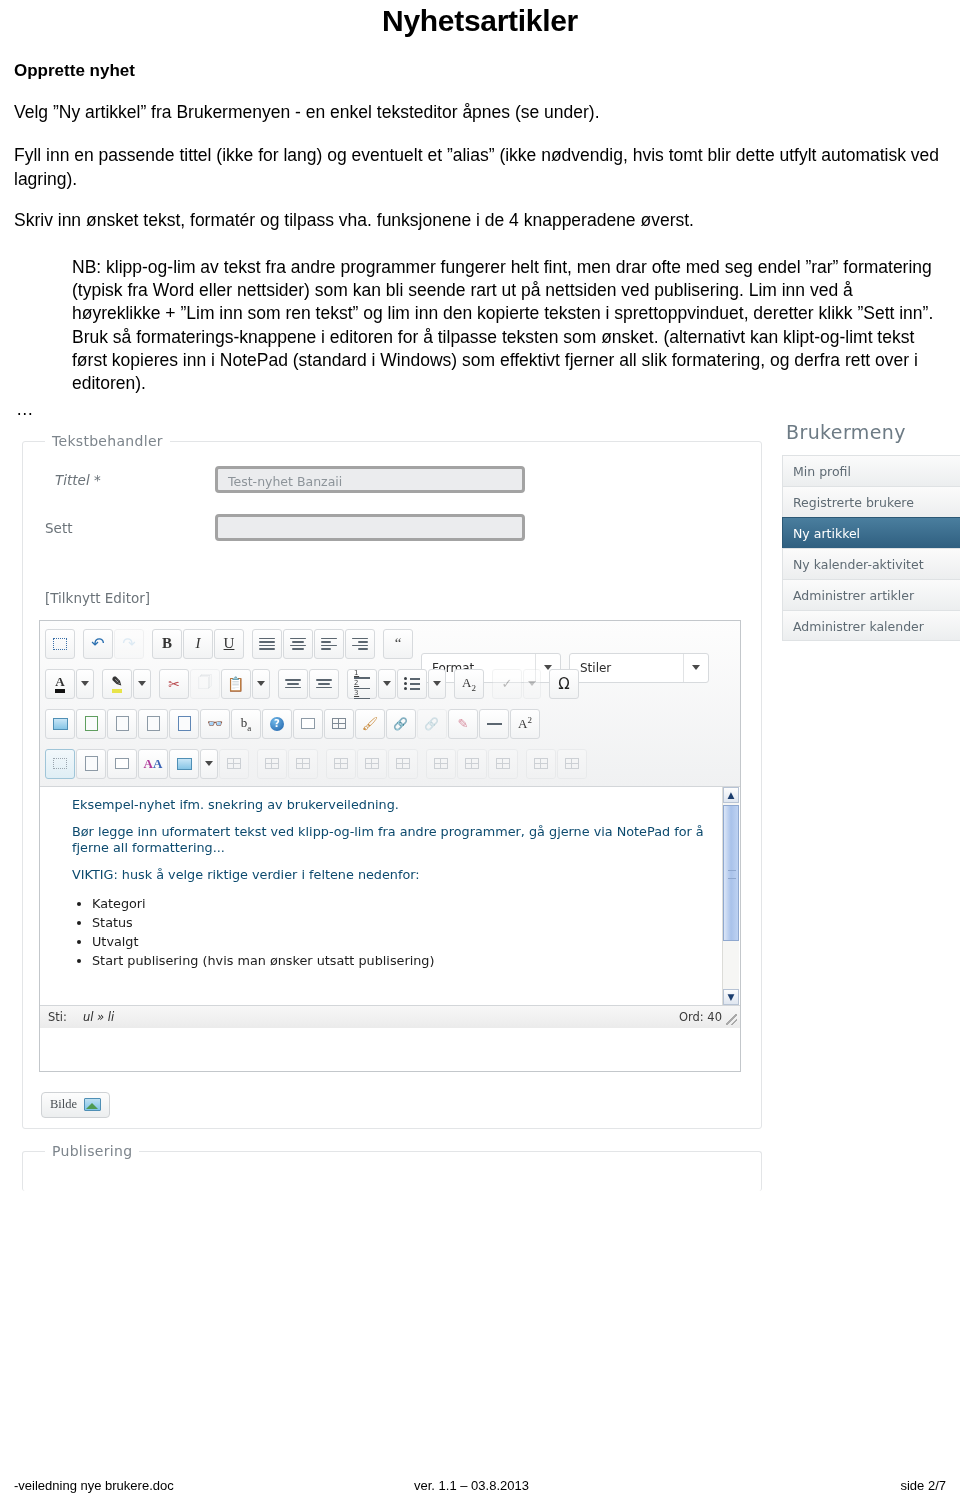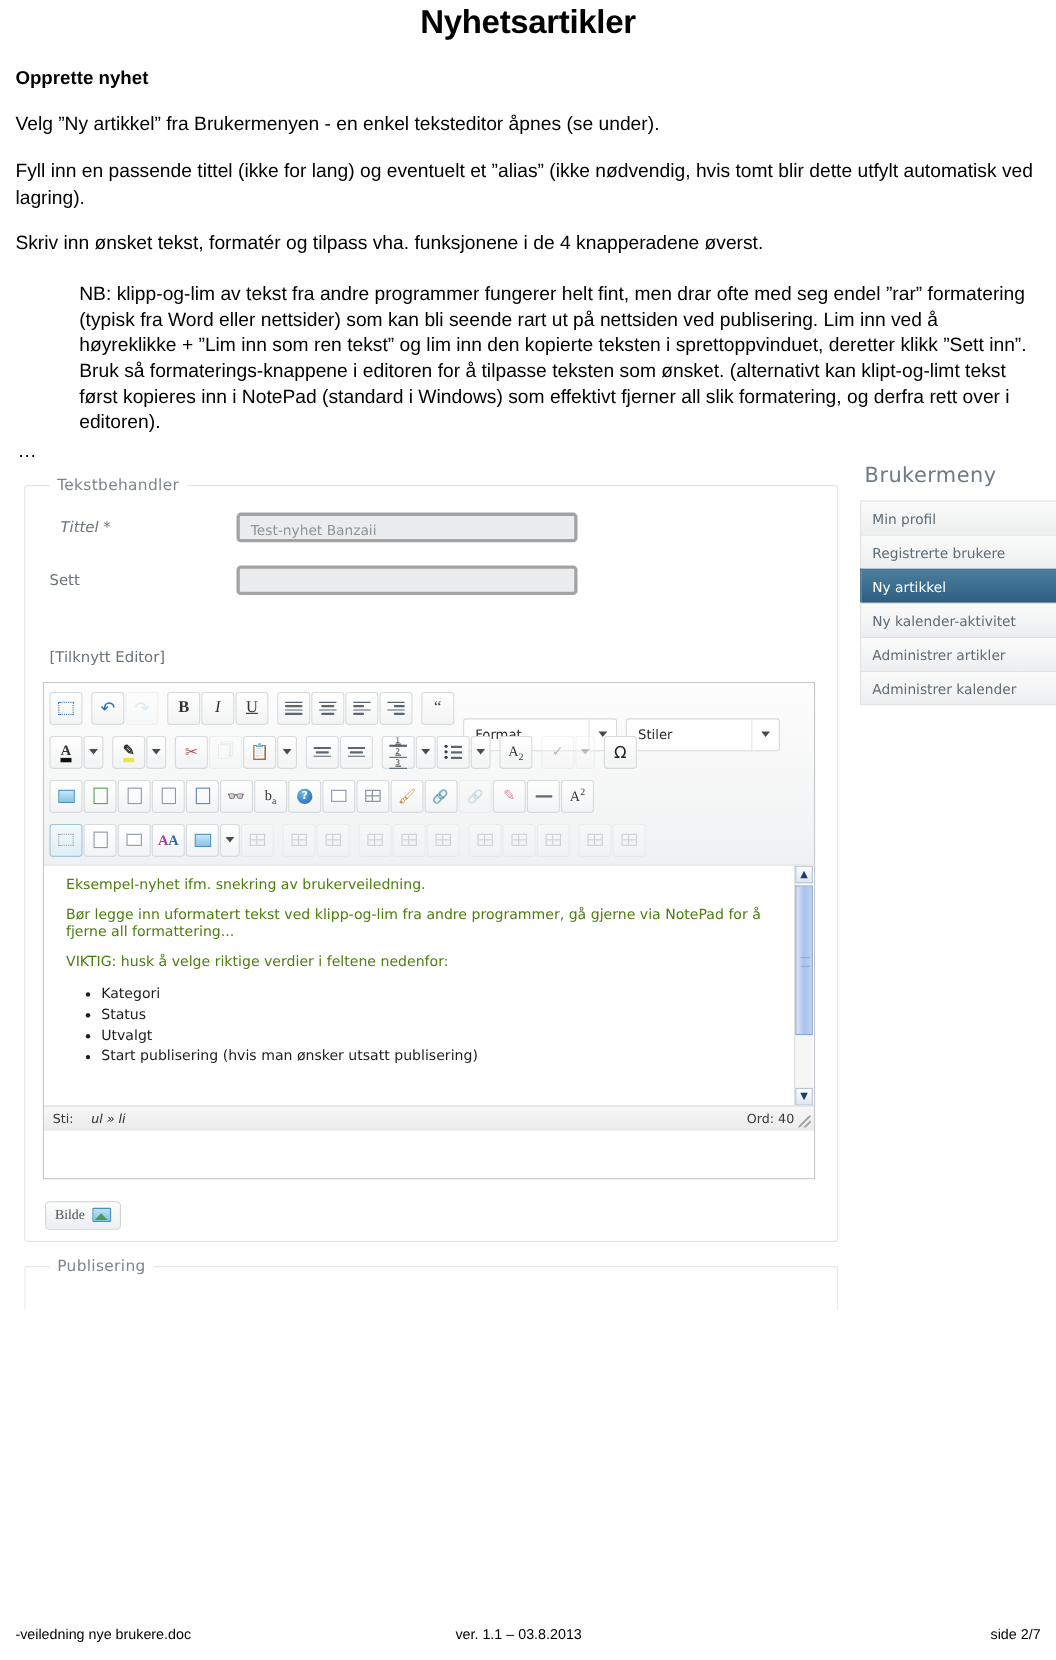--- a/index.html
+++ b/index.html
@@ -249,23 +249,23 @@
 
   .cke-content {
     position: relative;
     height: 218px;
     background: #ffffff;
     padding: 10px 22px 0 16px;
     box-sizing: border-box;
     overflow: hidden;
   }
   .cke-content p {
-    margin: 0 0 11px 4px;
+    margin: 0 0 11px 16px;
     font-size: 12.8px;
-    color: #4d7c0f;
+    color: #0c4a6e;
     line-height: 1.25;
   }
   .cke-content ul {
     margin: 0;
     padding-left: 36px;
   }
   .cke-content li {
     font-size: 12.8px;
     color: #1d1d1d;
     line-height: 1.5;
@@ -382,21 +382,21 @@
   .undo-g { color: #2a6fb0; font-size: 16px; }
   .redo-g { color: #9ec6e4; font-size: 16px; }
   .colA { font-weight: bold; font-family: "Liberation Serif", serif; font-size: 13px; border-bottom: 4px solid #111; line-height: 1; padding-bottom: 1px; }
   .hiA { font-weight: bold; font-family: "Liberation Serif", serif; font-size: 13px; border-bottom: 4px solid #e8e44a; line-height: 1; padding-bottom: 1px; }
   .maxbox { width: 14px; height: 12px; border: 1.6px dotted #3b6fa8; box-sizing: border-box; }
   .scissors { color: #b8484c; font-size: 14px; }
   .copy-g { color: #8d9aa6; font-size: 14px; }
   .paste-g { color: #b07a3a; font-size: 14px; }
   .quote-g { font-family: "Liberation Serif", serif; font-size: 15px; color: #444; }
   .omega { font-size: 15px; color: #222; }
-  .numlist { width: 16px; font-size: 7px; color: #444; line-height: 1.25; text-align: center; text-decoration: underline; }
+  .numlist { width: 16px; font-size: 7px; color: #444; line-height: 1.25; text-align: left; text-decoration: underline; }
   .numlist i { display: block; height: 1.4px; background: #5b6670; }
   .dotlist { width: 16px; }
   .dotlist span { display: flex; align-items: center; gap: 3px; margin: 2px 0; }
   .dotlist b { width: 3px; height: 3px; background: #3a3f44; border-radius: 50%; display: block; }
   .dotlist i { flex: 1; height: 1.4px; background: #5b6670; display: block; }
   .sheet { width: 13px; height: 15px; border: 1px solid #8d9aa6; background: #fafbfc; box-sizing: border-box; position: relative; }
   .sheet.green { border-color: #5f9e5f; }
   .sheet.blue { border-color: #5f86b5; }
   .imgicon { width: 15px; height: 12px; background: linear-gradient(#c9e6f7, #86c5e6); border: 1px solid #4f8fb5; box-sizing: border-box; }
   .bino { font-size: 13px; color: #222; }

